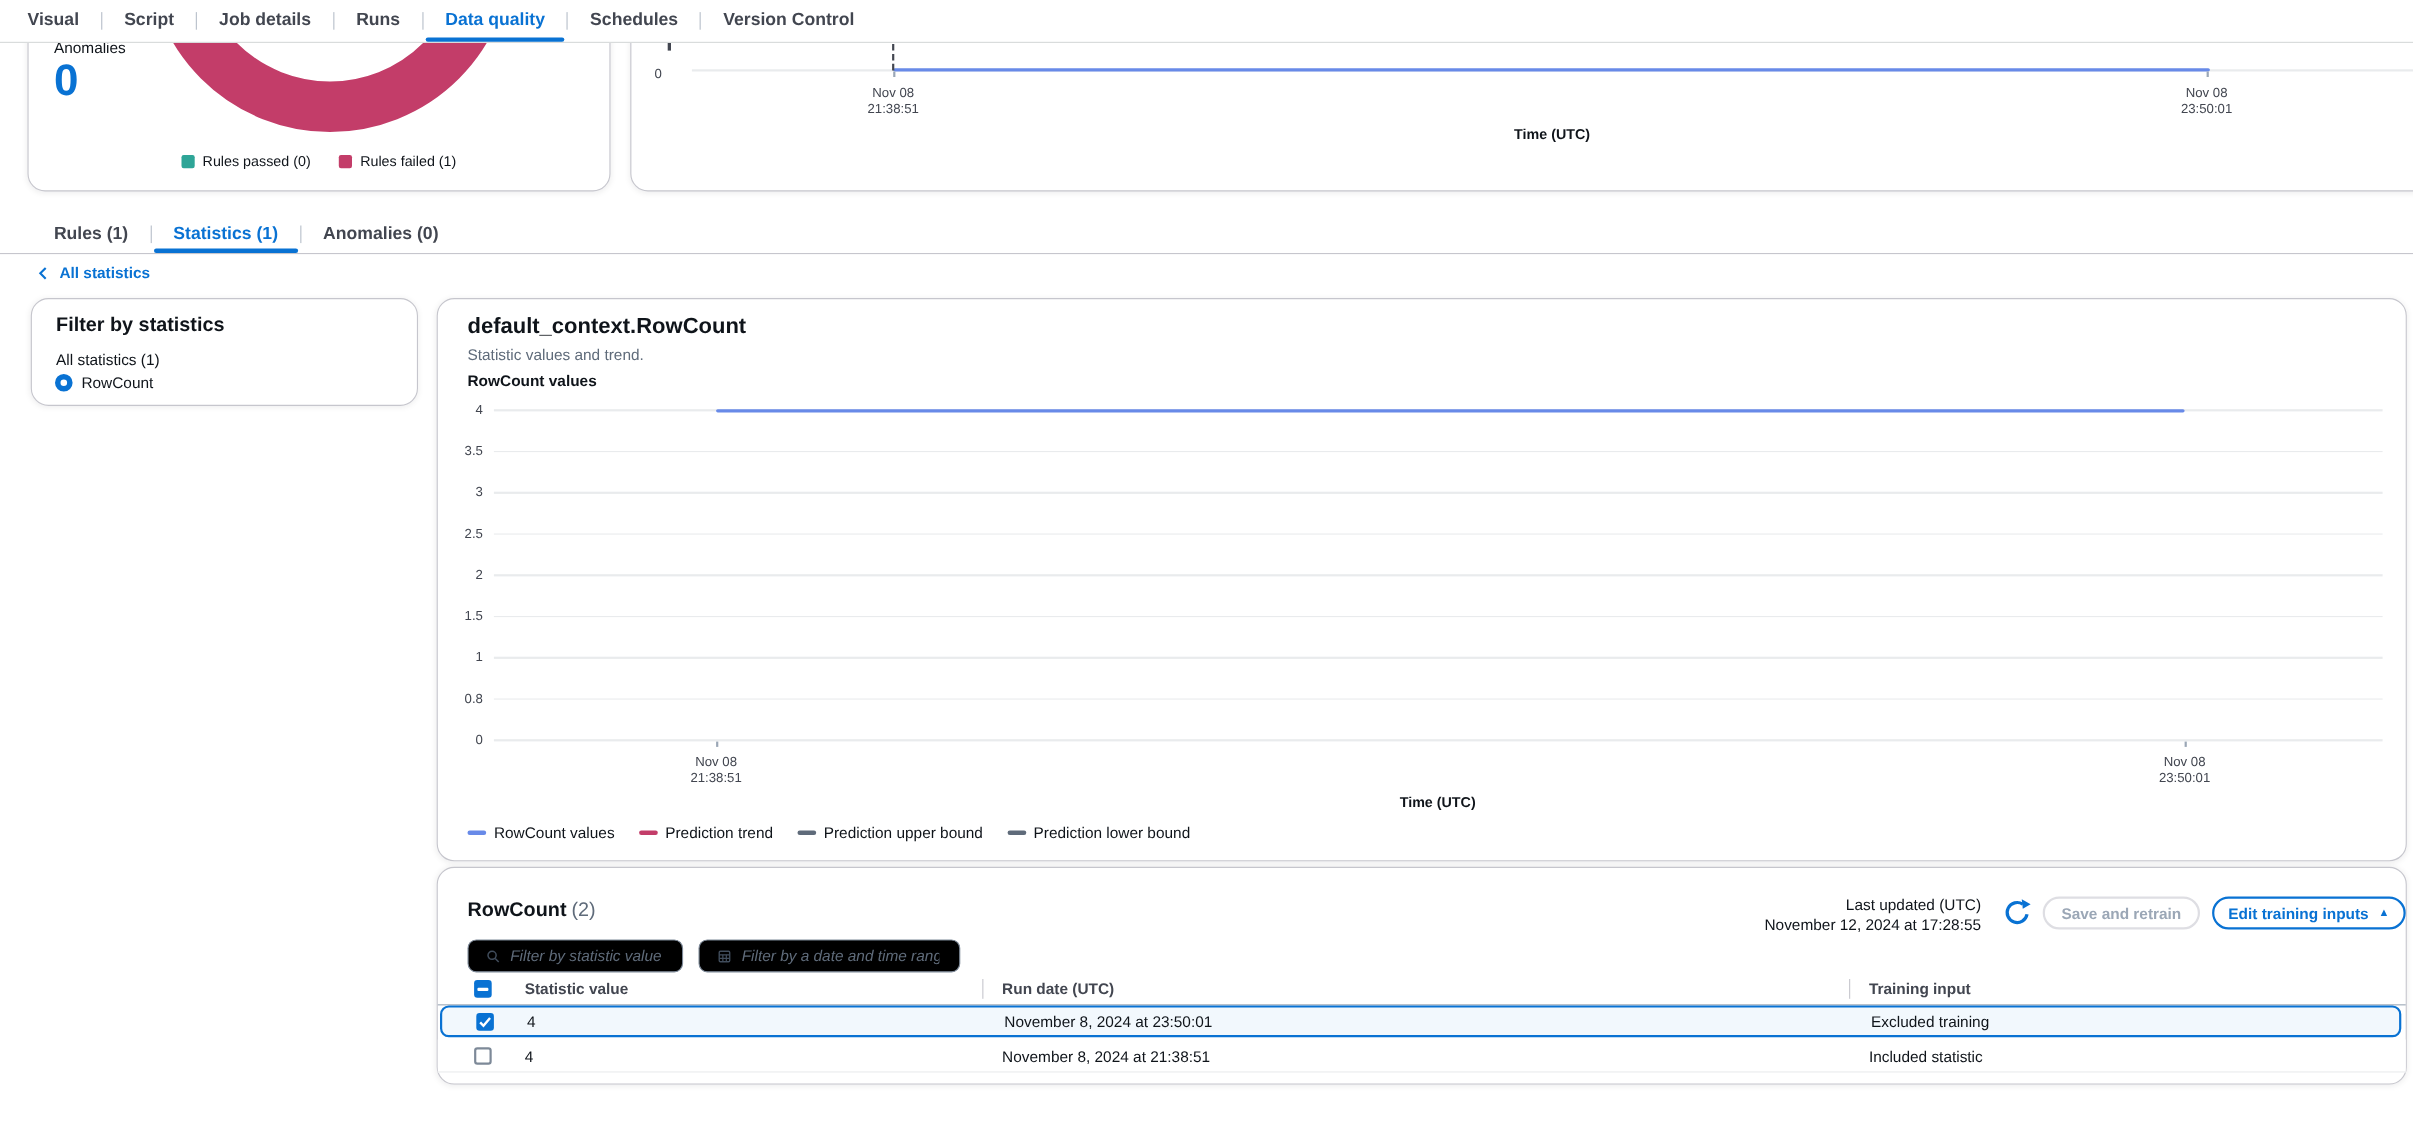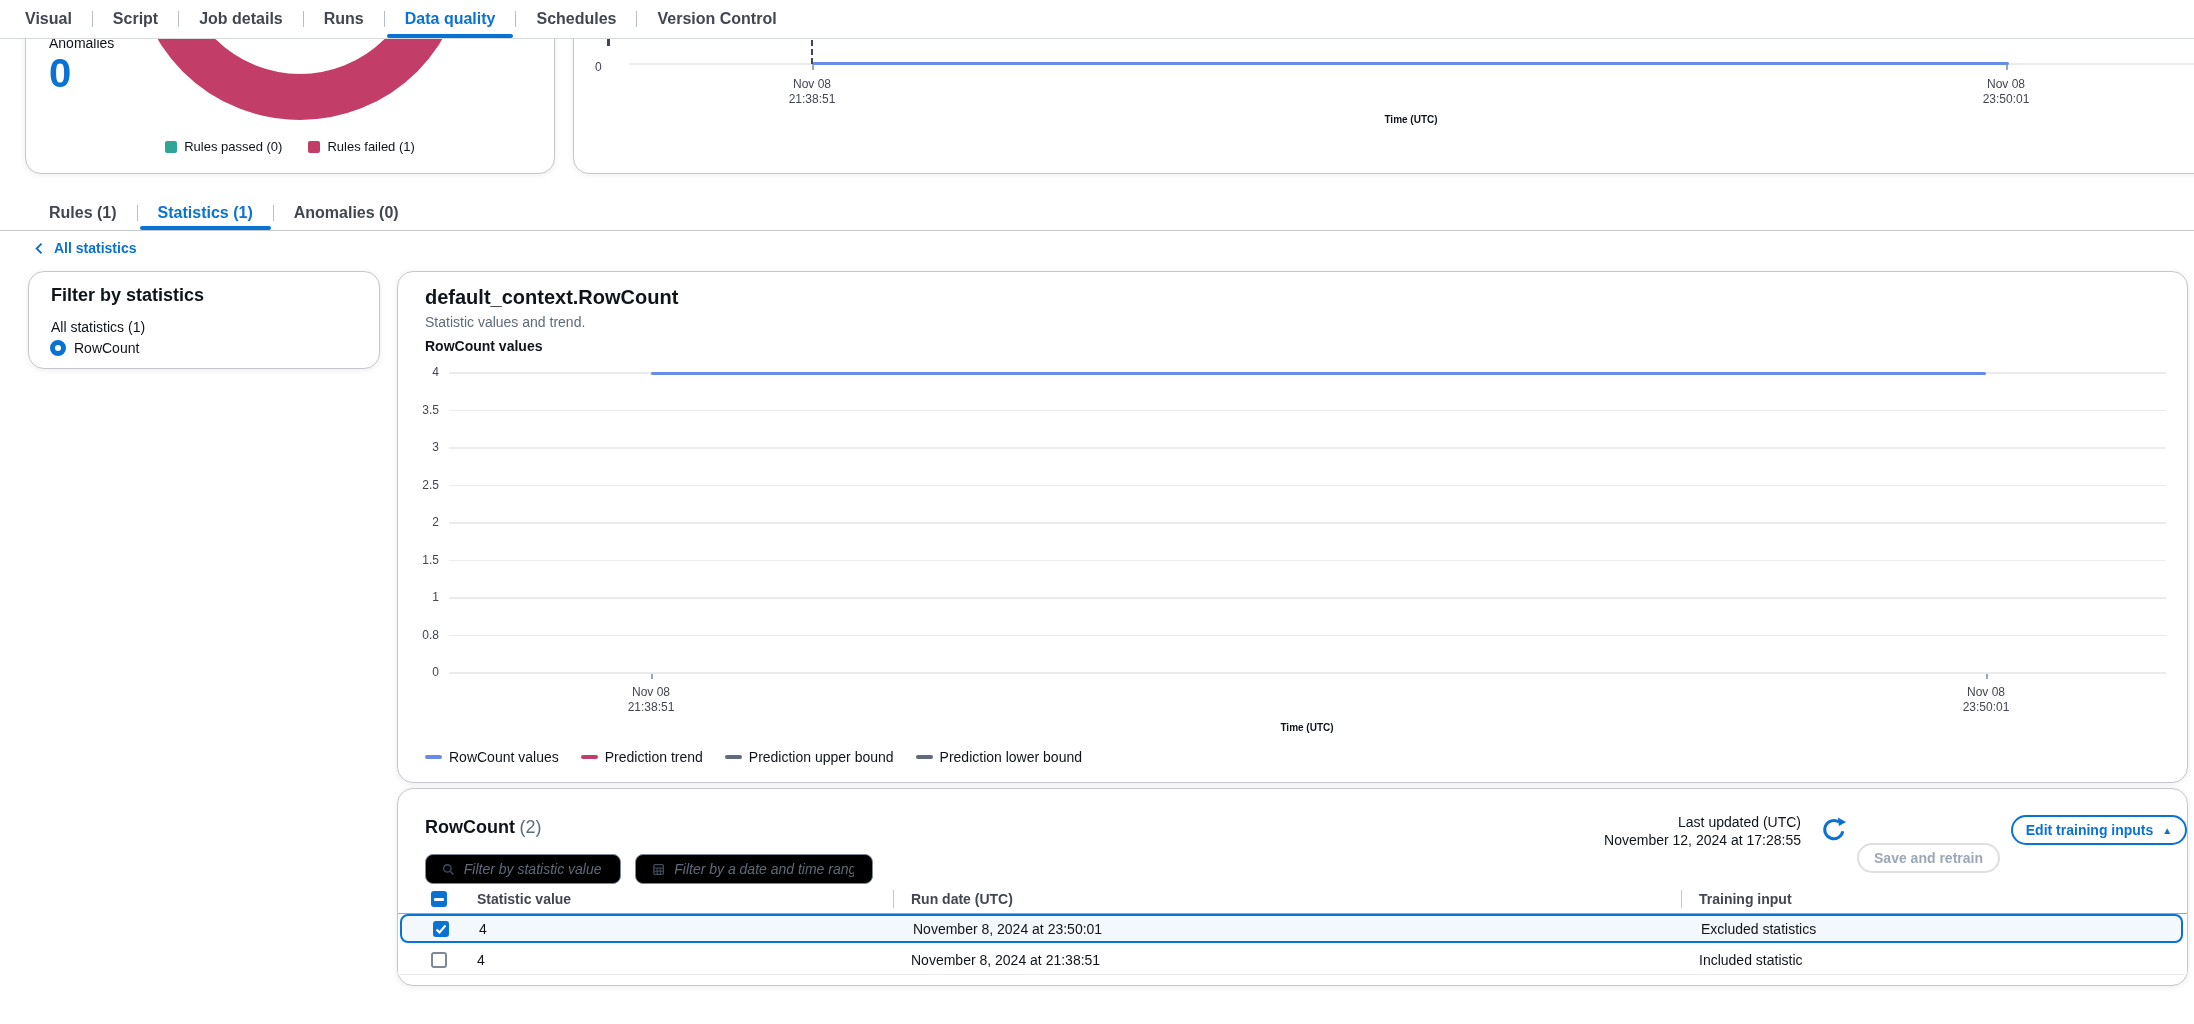--- a/index.html
+++ b/index.html
@@ -22,21 +22,21 @@
   .anom-label{font-size:14px;color:#0f141a;}
   .anom-value{font-size:40px;font-weight:bold;color:#0972d3;line-height:1;}
   .legend-row{display:flex;justify-content:center;gap:26px;}
   .legend-item{display:flex;align-items:center;gap:7px;font-size:13px;color:#0f141a;}
   .legend-sq{width:12px;height:12px;border-radius:2px;display:inline-block;}
   
   .gridline{position:absolute;left:0;right:0;height:1.5px;background:#e9ebed;}
   .ylabel{position:absolute;right:calc(100% + 10px);font-size:12px;color:#424650;white-space:nowrap;}
   .xtick-label{position:absolute;transform:translateX(-50%);text-align:center;font-size:12px;
                color:#424650;line-height:15px;white-space:nowrap;}
-  .axis-title{position:absolute;transform:translateX(-50%);font-size:10px;font-weight:bold;color:#0f141a;}
+  .axis-title{position:absolute;transform:translateX(-50%);font-size:13px;font-weight:bold;color:#0f141a;}
   .tickmark{position:absolute;width:1.5px;height:5px;background:#9ba7b6;}
   .dataline{position:absolute;height:3px;border-radius:2px;}
   .dash-vline{position:absolute;width:0;border-left:2px dashed #424650;}
   
   .sectabs{position:absolute;top:196px;left:0;right:0;height:34px;border-bottom:1px solid #c6c6cd;
            display:flex;align-items:stretch;padding-left:29px;}
   .sectabs .tab{display:flex;align-items:center;padding:0 20px;font-size:16px;font-weight:bold;
                 color:#424650;position:relative;cursor:pointer;}
   .sectabs .tab.active{color:#0972d3;}
   .sectabs .tab.active::after{content:"";position:absolute;left:2px;right:2px;bottom:0;height:4px;
@@ -55,21 +55,21 @@
   .sp-chart-h{font-size:14px;font-weight:bold;}
   .legend2-row{display:flex;gap:22px;align-items:center;}
   .legend2-item{display:flex;align-items:center;gap:7px;font-size:14px;color:#0f141a;cursor:pointer;}
   .legend-dash{width:17px;height:4px;border-radius:2px;display:inline-block;}
   
   .tp-title{font-size:18px;font-weight:bold;}
   .tp-counter{font-size:18px;color:#5f6b7a;font-weight:normal;}
   .meta{font-size:14px;color:#0f141a;text-align:right;line-height:18px;}
   .btn{position:absolute;height:30px;border-radius:18px;background:#fff;display:flex;align-items:center;
        justify-content:center;font-size:14px;font-weight:bold;box-sizing:border-box;cursor:pointer;}
-  .btn.disabled{border:2px solid #dedee3;color:#9ba7b6;cursor:default;margin-top:28px;}
+  .btn.disabled{border:2px solid #dedee3;color:#9ba7b6;cursor:default;}
   .btn.primary-outline{border:2px solid #0972d3;color:#0972d3;}
   .filter-input{position:absolute;height:30px;border:1px solid #7d8998;border-radius:8px;background:#000000;
        display:flex;align-items:center;gap:7px;padding:0 16px;box-sizing:border-box;}
   .filter-input input{border:none;outline:none;font-style:italic;font-size:14px;color:#5f6b7a;
        font-family:inherit;width:100%;background:transparent;}
   .filter-input input::placeholder{color:#5f6b7a;opacity:1;}
   .thead-cell{position:absolute;font-size:14px;font-weight:bold;color:#424650;top:50%;transform:translateY(-50%);}
   .tcell{position:absolute;font-size:14px;color:#0f141a;top:50%;transform:translateY(-50%);}
   .col-div{position:absolute;width:1px;height:18px;background:#c6c6cd;top:50%;transform:translateY(-50%);}
   .trow{position:absolute;left:0;right:0;height:29px;background:#fff;}
@@ -279,21 +279,21 @@
     </div>
 
     <div class="trow selected" style="top:125px;">
       <span class="checkbox checked" style="left:31px;">
         <svg width="16" height="16" viewBox="0 0 16 16" style="display: block;">
           <path d="M3.5 8.5 L6.5 11.5 L12.5 4.5" stroke="#fff" stroke-width="2.2" fill="none"></path>
         </svg>
       </span>
       <span class="tcell" style="left:77px;">4</span>
       <span class="tcell" style="left:511px;">November 8, 2024 at 23:50:01</span>
-      <span class="tcell" style="left:1299px;">Excluded statistics</span>
+      <span class="tcell" style="left:1299px;">Excluded training</span>
     </div>
 
     <div class="trow" style="top:156px;border-bottom:1px solid #e9ebed;">
       <span class="checkbox unchecked" style="left:33px;">
         
       </span>
       <span class="tcell" style="left:79px;">4</span>
       <span class="tcell" style="left:513px;">November 8, 2024 at 21:38:51</span>
       <span class="tcell" style="left:1301px;">Included statistic</span>
     </div>

